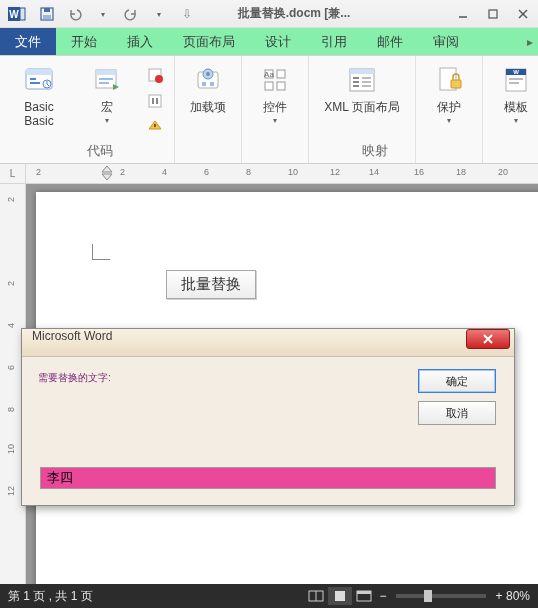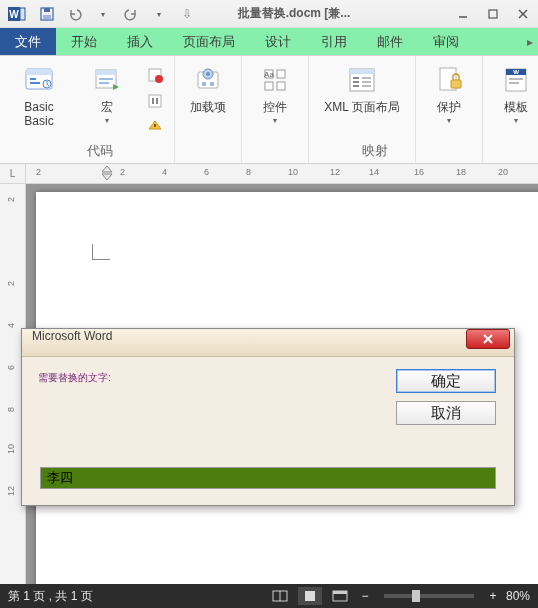--- a/index.html
+++ b/index.html
@@ -49,27 +49,27 @@
   .page .insert-mark { position: absolute; left: 56px; top: 52px; width: 18px; height: 16px; border-left: 1px solid #888; border-bottom: 1px solid #888; }
   .page .btn-batch { position: absolute; left: 130px; top: 78px; padding: 4px 14px; font-size: 15px; color: #333; background: linear-gradient(#fdfdfd,#ededed); border: 1px solid #a8a8a8; box-shadow: 1px 1px 0 #d0d0d0; }
 
   
   .dialog { position: absolute; left: 21px; top: 328px; width: 494px; border: 1px solid #8a8a8a; background: #f3ede3; box-shadow: 2px 3px 8px rgba(0,0,0,.35); }
   .dlg-title { height: 28px; background: linear-gradient(#f9f1e2,#e9dcc4); display: flex; align-items: flex-start; padding: 0 4px 0 10px; border-bottom: 1px solid #cbbfa6; }
   .dlg-title .t { flex: 1; color: #3c3c3c; font-size: 12px; }
   .dlg-close { width: 44px; height: 20px; background: linear-gradient(#e77,#c22); border: 1px solid #8b1a1a; border-radius: 3px; display: flex; align-items: center; justify-content: center; }
   .dlg-body { padding: 14px 16px 16px 16px; position: relative; height: 148px; }
   .dlg-label { color: #701a75; font-size: 10px; }
-  .dlg-btn { position: absolute; right: 18px; width: 100px; height: 24px; background: linear-gradient(#fdfdfd,#eaeaea); border: 1px solid #9e9e9e; font-size: 15px; color: #222; display: flex; align-items: center; justify-content: center; }
+  .dlg-btn { position: absolute; right: 18px; width: 78px; height: 24px; background: linear-gradient(#fdfdfd,#eaeaea); border: 1px solid #9e9e9e; font-size: 11px; color: #222; display: flex; align-items: center; justify-content: center; }
   .dlg-btn.ok { top: 12px; border: 1px solid #3d7fd6; box-shadow: 0 0 0 1px #a7c7ef inset; }
   .dlg-btn.cancel { top: 44px; }
-  .dlg-input { position: absolute; left: 18px; right: 18px; bottom: 16px; height: 22px; border: 1px solid #9c9c9c; background: #4d7c0f; padding: 2px 6px; font-size: 13px; color: #000; }
-
-  
-  .statusbar { position: absolute; left: 0; right: 0; bottom: 0; height: 24px; background: #2c2c2c; color: #e6e6e6; display: flex; align-items: center; font-size: 12px; padding: 0 8px; gap: 6px; }
+  .dlg-input { position: absolute; left: 18px; right: 18px; bottom: 16px; height: 22px; border: 1px solid #9c9c9c; background: #ec4899; padding: 2px 6px; font-size: 13px; color: #000; }
+
+  
+  .statusbar { position: absolute; left: 0; right: 0; bottom: 0; height: 24px; background: #2c2c2c; color: #e6e6e6; display: flex; align-items: center; font-size: 12px; padding: 0 8px; gap: 0; }
   .statusbar .spacer { flex: 1; }
   .viewbtn { width: 24px; height: 18px; display: flex; align-items: center; justify-content: center; color: #e0e0e0; }
   .viewbtn.active { background: #4a4a4a; }
   .zoom-slider { width: 90px; height: 4px; background: #555; position: relative; margin: 0 6px; }
   .zoom-slider .thumb { position: absolute; top: -4px; width: 8px; height: 12px; background: #c8c8c8; }
   .zminus, .zplus { width: 14px; text-align: center; }
 
   svg { display: block; }
 </style>
 </head>
@@ -324,20 +324,21 @@
       <span class="vlbl" style="top: 102px;">2</span>
       <span class="vlbl" style="top: 144px;">4</span>
       <span class="vlbl" style="top: 186px;">6</span>
       <span class="vlbl" style="top: 228px;">8</span>
       <span class="vlbl" style="top: 270px;">10</span>
       <span class="vlbl" style="top: 312px;">12</span>
     </div>
   <div class="page-wrap">
     <div class="page">
       <div class="insert-mark"></div>
+      <button class="btn-batch">批量替换</button>
     </div>
   </div>
 </div>
 
 <div class="dialog">
   <div class="dlg-title">
     <div class="t">Microsoft Word</div>
     <div class="dlg-close">
       <svg width="14" height="12">
           <line x1="3" y1="2" x2="11" y2="10" stroke="#fff" stroke-width="2"></line>

